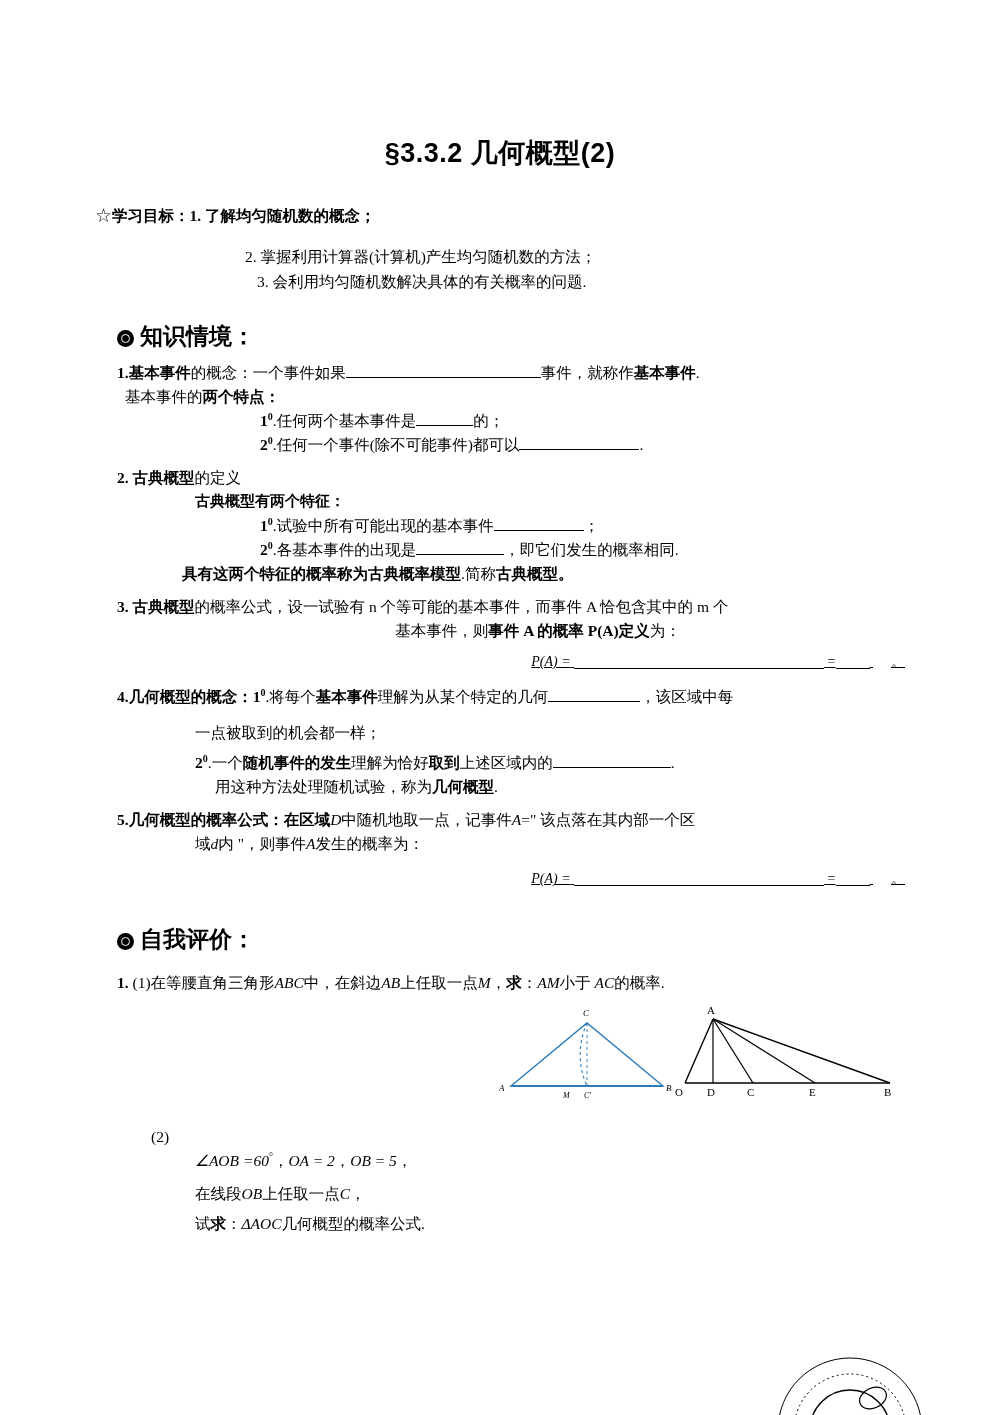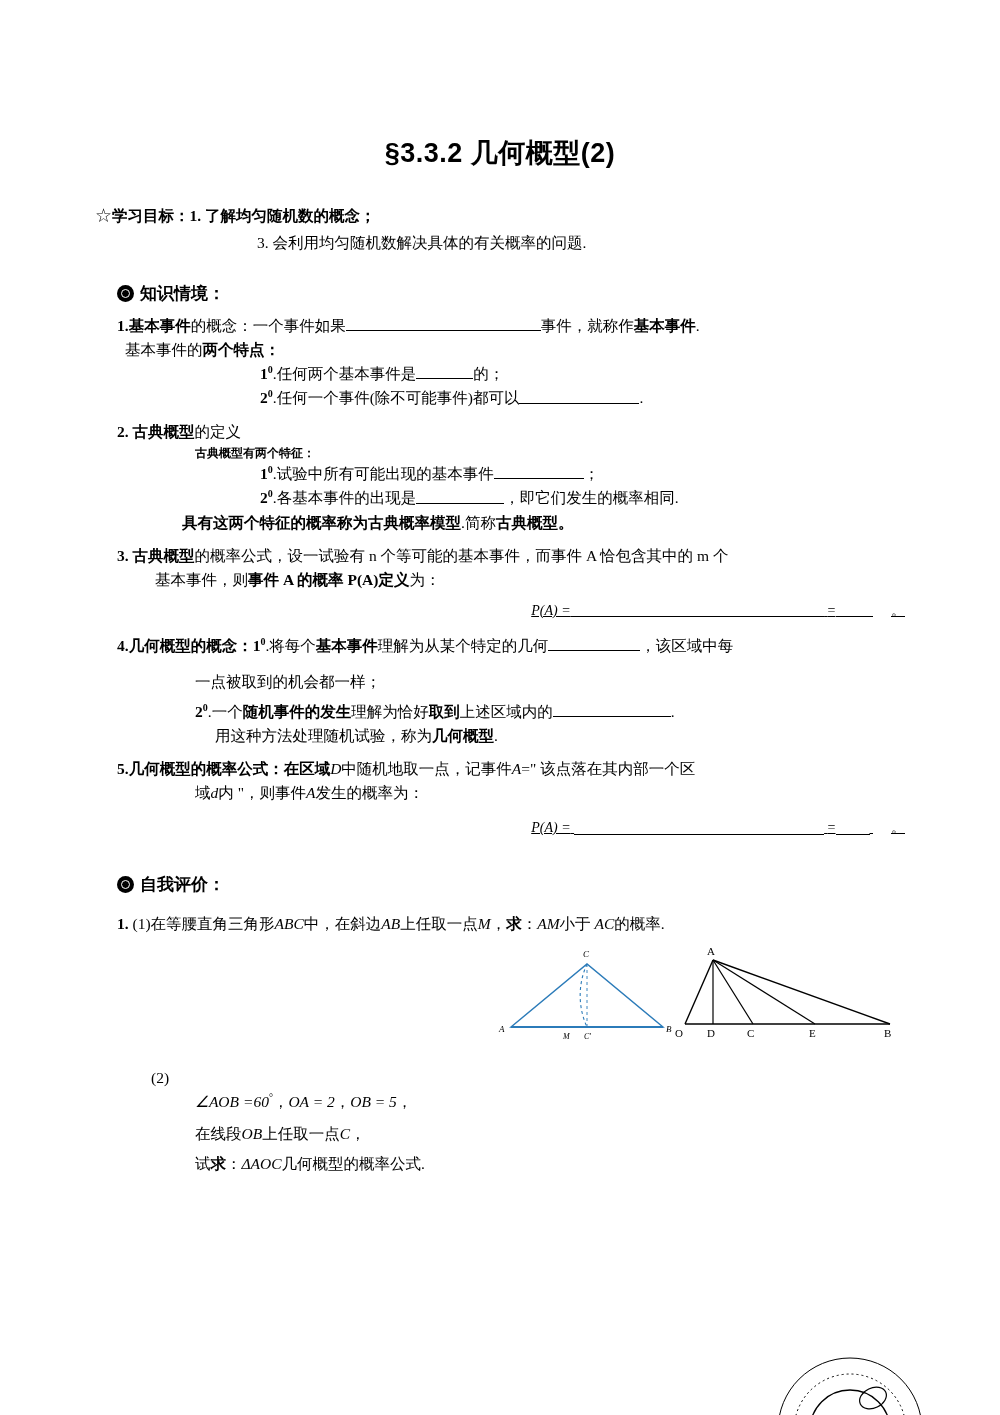--- a/index.html
+++ b/index.html
@@ -71,21 +71,21 @@
   }
 
   .goals { margin-top: 30px; }
   .goal-line { font-size: 15.5px; line-height: 1.6; }
   .goal-2 { margin-left: 150px; }
   .goal-3 { margin-left: 162px; }
 
   .sec-head {
     margin-top: 26px;
     margin-left: 22px;
-    font-size: 17px;
+    font-size: 23px;
     font-weight: bold;
     font-family: "Liberation Sans", sans-serif;
   }
 
   .item { margin-top: 9px; }
   .indent1 { margin-left: 22px; }
   .indent2 { margin-left: 56px; }
   .indent3 { margin-left: 100px; }
   .indent4 { margin-left: 165px; }
 
@@ -134,20 +134,21 @@
 <body>
 
 <div class="page">
 
   <div class="title">§3.3.2 几何概型(2)</div>
 
   <div class="goals">
     <div class="goal-line">
       <span class="star">☆</span><span class="b sans">学习目标</span><span class="b">：</span><span class="b">1. 了解均匀随机数的概念；</span>
     </div>
+    <div class="goal-line goal-2" style="margin-top:14px;">2. 掌握利用计算器(计算机)产生均匀随机数的方法；</div>
     <div class="goal-line goal-3">3. 会利用均匀随机数解决具体的有关概率的问题.</div>
   </div>
 
   <div class="sec-head">
     <span class="bullet"></span><span>知识情境：</span>
   </div>
 
   <div class="item line indent1">
     <span class="b">1.</span><span class="b">基本事件</span><span>的概念：一个事件如果</span><span class="blank" style="width:195px"></span><span>事件，就称作</span><span class="b">基本事件</span><span>.</span>
   </div>
@@ -158,36 +159,36 @@
     <span class="b">1</span><span class="b sup">0</span><span>.任何两个基本事件是</span><span class="blank" style="width:57px"></span><span>的；</span>
   </div>
   <div class="line indent4">
     <span class="b">2</span><span class="b sup">0</span><span>.任何一个事件(除不可能事件)都可以</span><span class="blank" style="width:120px"></span><span>.</span>
   </div>
 
   <div class="item line indent1">
     <span class="b">2.</span>
     <span class="b">古典概型</span><span>的定义</span>
   </div>
-  <div class="line b indent3" style="font-size:12px;">古典概型有两个特征：</div>
+  <div class="line b indent3" style="font-size:15px;">古典概型有两个特征：</div>
   <div class="line indent4">
     <span class="b">1</span><span class="b sup">0</span><span>.试验中所有可能出现的基本事件</span><span class="blank" style="width:90px"></span><span>；</span>
   </div>
   <div class="line indent4">
     <span class="b">2</span><span class="b sup">0</span><span>.各基本事件的出现是</span><span class="blank" style="width:88px"></span><span>，即它们发生的概率相同.</span>
   </div>
   <div class="line" style="margin-left:87px;">
     <span class="b">具有这两个特征的概率称为古典概率模型</span><span>.简称</span><span class="b">古典概型</span><span class="b">。</span>
   </div>
 
   <div class="item line indent1">
     <span class="b">3.</span>
     <span class="b">古典概型</span><span>的概率公式，设一试验有 n 个等可能的基本事件，而事件 A 恰包含其中的 m 个</span>
   </div>
-  <div class="line" style="margin-left:60px;">
+  <div class="line" style="margin-left:76px;text-align:center;">
     <span>基本事件，则</span><span class="b">事件 A 的概率 P(A)定义</span><span>为：</span>
   </div>
   <div class="formula">
     <span class="mi">P(A) =</span>
     <span class="frac-bar"></span>
     <span>=</span><span class="frac-bar-sm"></span>
     <span style="margin-left:18px;">。</span>
   </div>
 
   <div class="item line indent1" style="margin-top:14px;">

